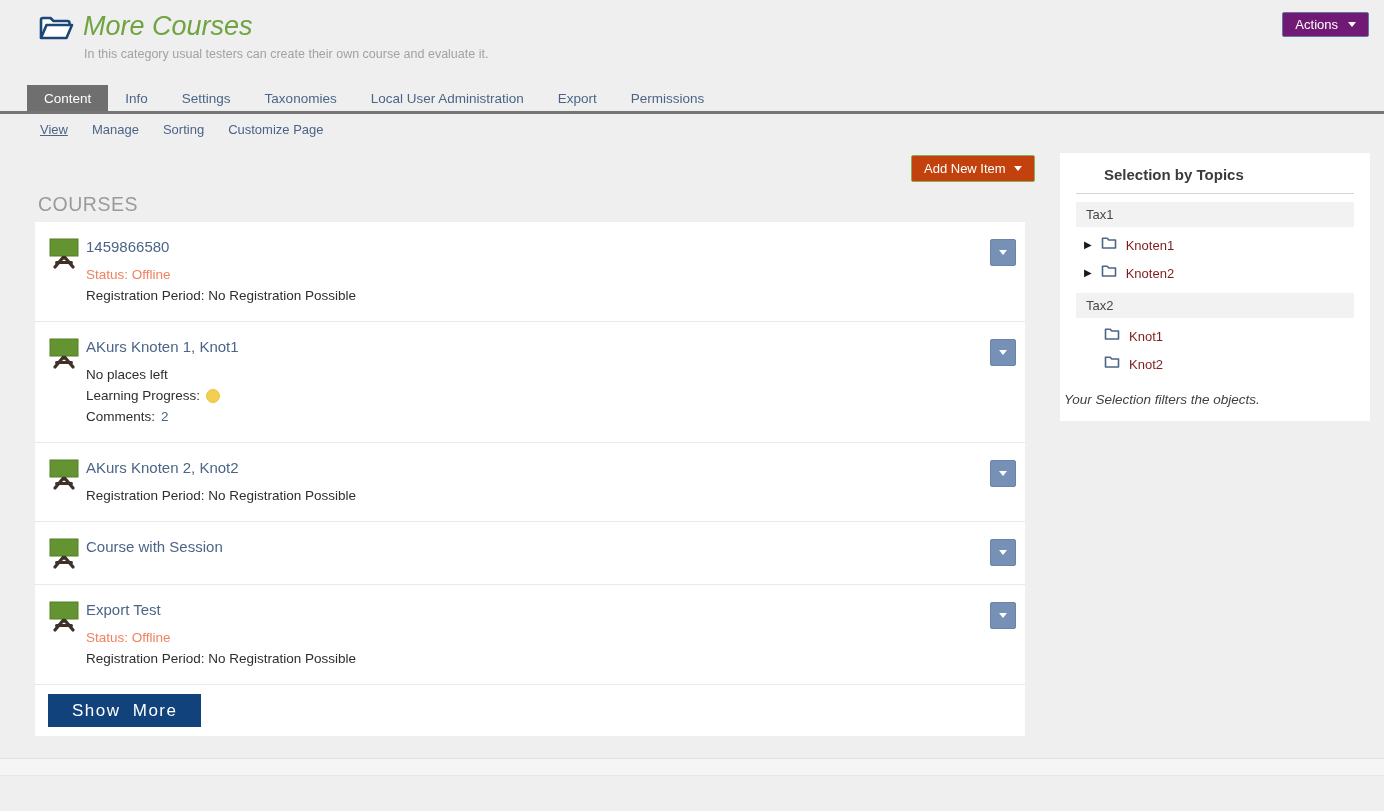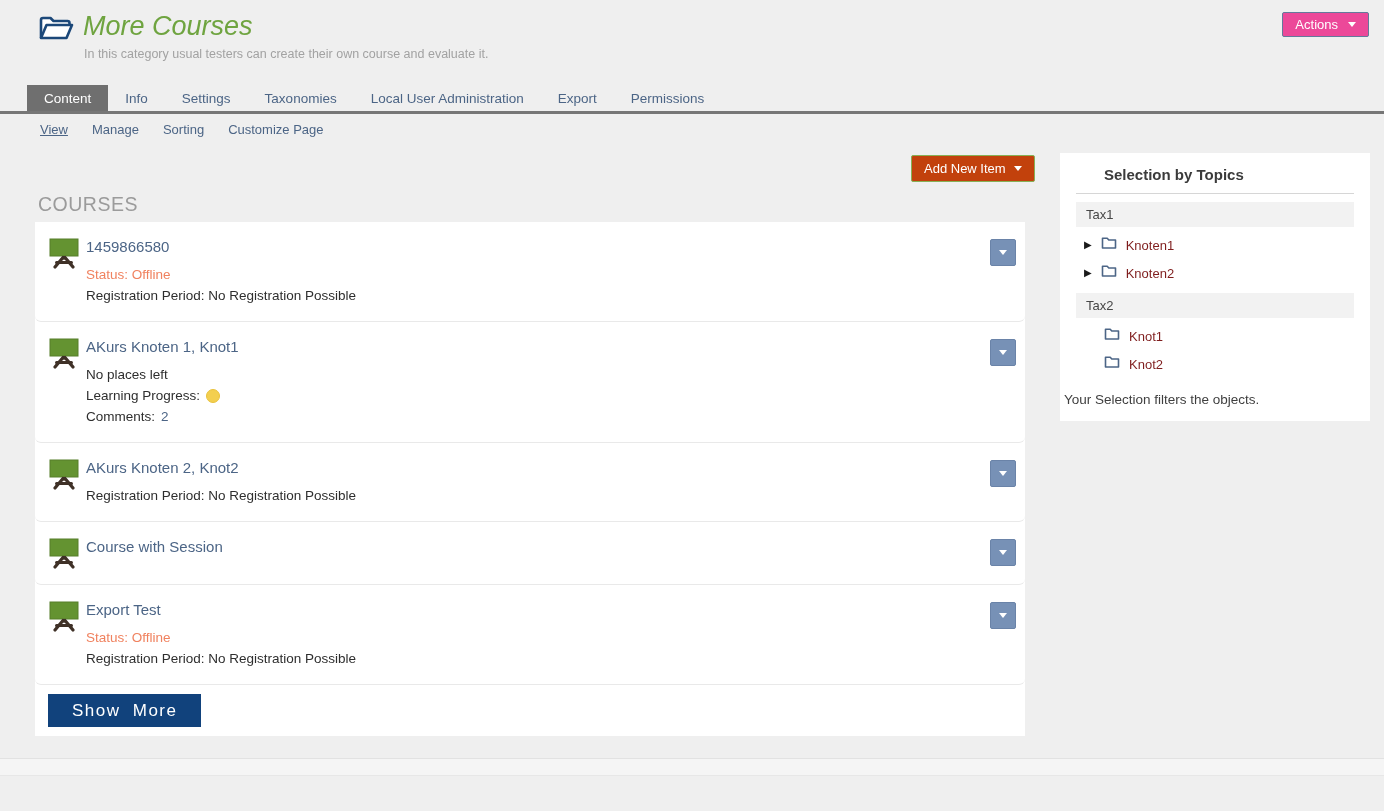--- a/index.html
+++ b/index.html
@@ -12,21 +12,21 @@
     color: #333;
   }
   a { text-decoration: none; cursor: pointer; }
 
   
   .hdr-icon { position:absolute; left:38px; top:13px; }
   .page-title { position:absolute; left:83px; top:11px; font-size:27px; font-weight:400; color:#6fa440;font-style:italic; }
   .page-desc { position:absolute; left:84px; top:47px; font-size:12.5px; color:#a2a2a2; }
   .actions-btn {
     position:absolute; right:15px; top:12px; height:25px;
-    background:#ec4899; color:#fff; border:1px solid #64799b; border-radius:2px;
+    background:#701a75; color:#fff; border:1px solid #64799b; border-radius:2px;
     font-size:13px; padding:0 12px; display:flex; align-items:center; gap:10px;
     font-family:"Liberation Sans",sans-serif; cursor:pointer;
   }
   .caret { width:0; height:0; border-left:4px solid transparent; border-right:4px solid transparent; border-top:5px solid #fff; display:inline-block; }
 
   
   .tabbar { position:absolute; top:85px; left:0; right:0; display:flex; align-items:flex-end; padding-left:27px; border-bottom:3px solid #767676; }
   .tab { padding:6px 17px 5px; font-size:13.5px; color:#4c6586; }
   .tab.active { background:#6f6f6f; color:#fff; }
   .subtabs { position:absolute; top:122px; left:40px; display:flex; gap:24px; }
@@ -37,21 +37,21 @@
   .add-btn {
     position:absolute; top:155px; left:911px; height:27px;
     background:#c2410c; border:1px solid #87b055; border-radius:2px;
     color:#fff; font-size:13px; padding:0 12px; display:flex; align-items:center; gap:8px;
     font-family:"Liberation Sans",sans-serif; cursor:pointer;
   }
   .courses-heading { position:absolute; left:38px; top:193px; font-size:19.5px; font-weight:400; color:#9b9b9b; letter-spacing:.5px; }
 
   
   .course-panel { position:absolute; left:35px; top:222px; width:990px; background:#fff; }
-  .course-row { display:flex; align-items:flex-start; padding:15px 9px 15px 13px; border-bottom:1px solid #e9e9e9;border-radius:6px; }
+  .course-row { display:flex; align-items:flex-start; padding:15px 9px 15px 13px; border-bottom:1px solid #e9e9e9; }
   .course-icon { width:32px; height:32px; flex:0 0 32px; margin-right:6px; }
   .course-body { flex:1; min-height:32px; }
   .course-title { display:inline-block; font-size:15px; line-height:20px; color:#4c6586; }
   .course-props { margin-top:7px; }
   .prop { font-size:13.5px; line-height:21px; color:#2e2e2e; display:flex; align-items:center; gap:6px; }
   .prop.alert span:first-child { color:#f0825f; }
   .lp-dot { width:14px; height:14px; border-radius:50%; background:#f3cf4f; border:1px solid #e9c23c; display:inline-block; }
   .prop-link { color:#4c6586; font-size:13.5px; }
   .row-dd {
     flex:0 0 26px; width:26px; height:27px; margin-top:2px;
@@ -70,21 +70,21 @@
   .side-panel { background:#fff; padding:13px 16px 12px; }
   .side-panel + .side-panel { margin-top:20px; }
   .panel-title-row { display:flex; justify-content:space-between; align-items:center;margin-left:28px; }
   .panel-title { font-size:15px; font-weight:600; color:#3b3b3b; }
   .panel-sep { border:none; border-top:1px solid #d6d6d6; margin:10px 0 8px; }
   .tax-header { background:#f2f2f2; font-size:13px; color:#474747; padding:5px 10px; margin:6px 0 4px; }
   .tree-node { display:flex; align-items:center; gap:9px; padding:5px 0 5px 8px; }
   .tree-node.leaf { padding-left:28px; }
   .expander { font-size:10px; color:#1a1a1a; line-height:1; cursor:pointer; font-family:"DejaVu Sans",sans-serif; }
   .node-label { font-size:13px; color:#7f1d1d; }
-  .tax-note { font-size:13.5px; color:#3f3f3f; margin:14px 0 2px -12px; }
+  .tax-note { font-size:13.5px; color:#3f3f3f; margin:14px 0 2px -12px;font-style:italic; }
   .gear { font-size:17px; color:#3f5a83; line-height:1; cursor:pointer; font-family:"DejaVu Sans",sans-serif; }
   .news-context { font-size:13px; color:#9a9a9a; line-height:19px; }
   .news-link { display:inline-block; font-size:13.5px; color:#4c6586; margin-top:2px; }
   .news-bottom-sep { border:none; border-top:1px solid #e3e3e3; margin:12px 0 2px; }
 
   
   .footer-band { position:absolute; left:0; right:0; top:758px; height:18px; background:#f5f5f5; border-top:1px solid #e2e2e2; border-bottom:1px solid #e7e7e7; }
 </style>
 </head>
 <body>

